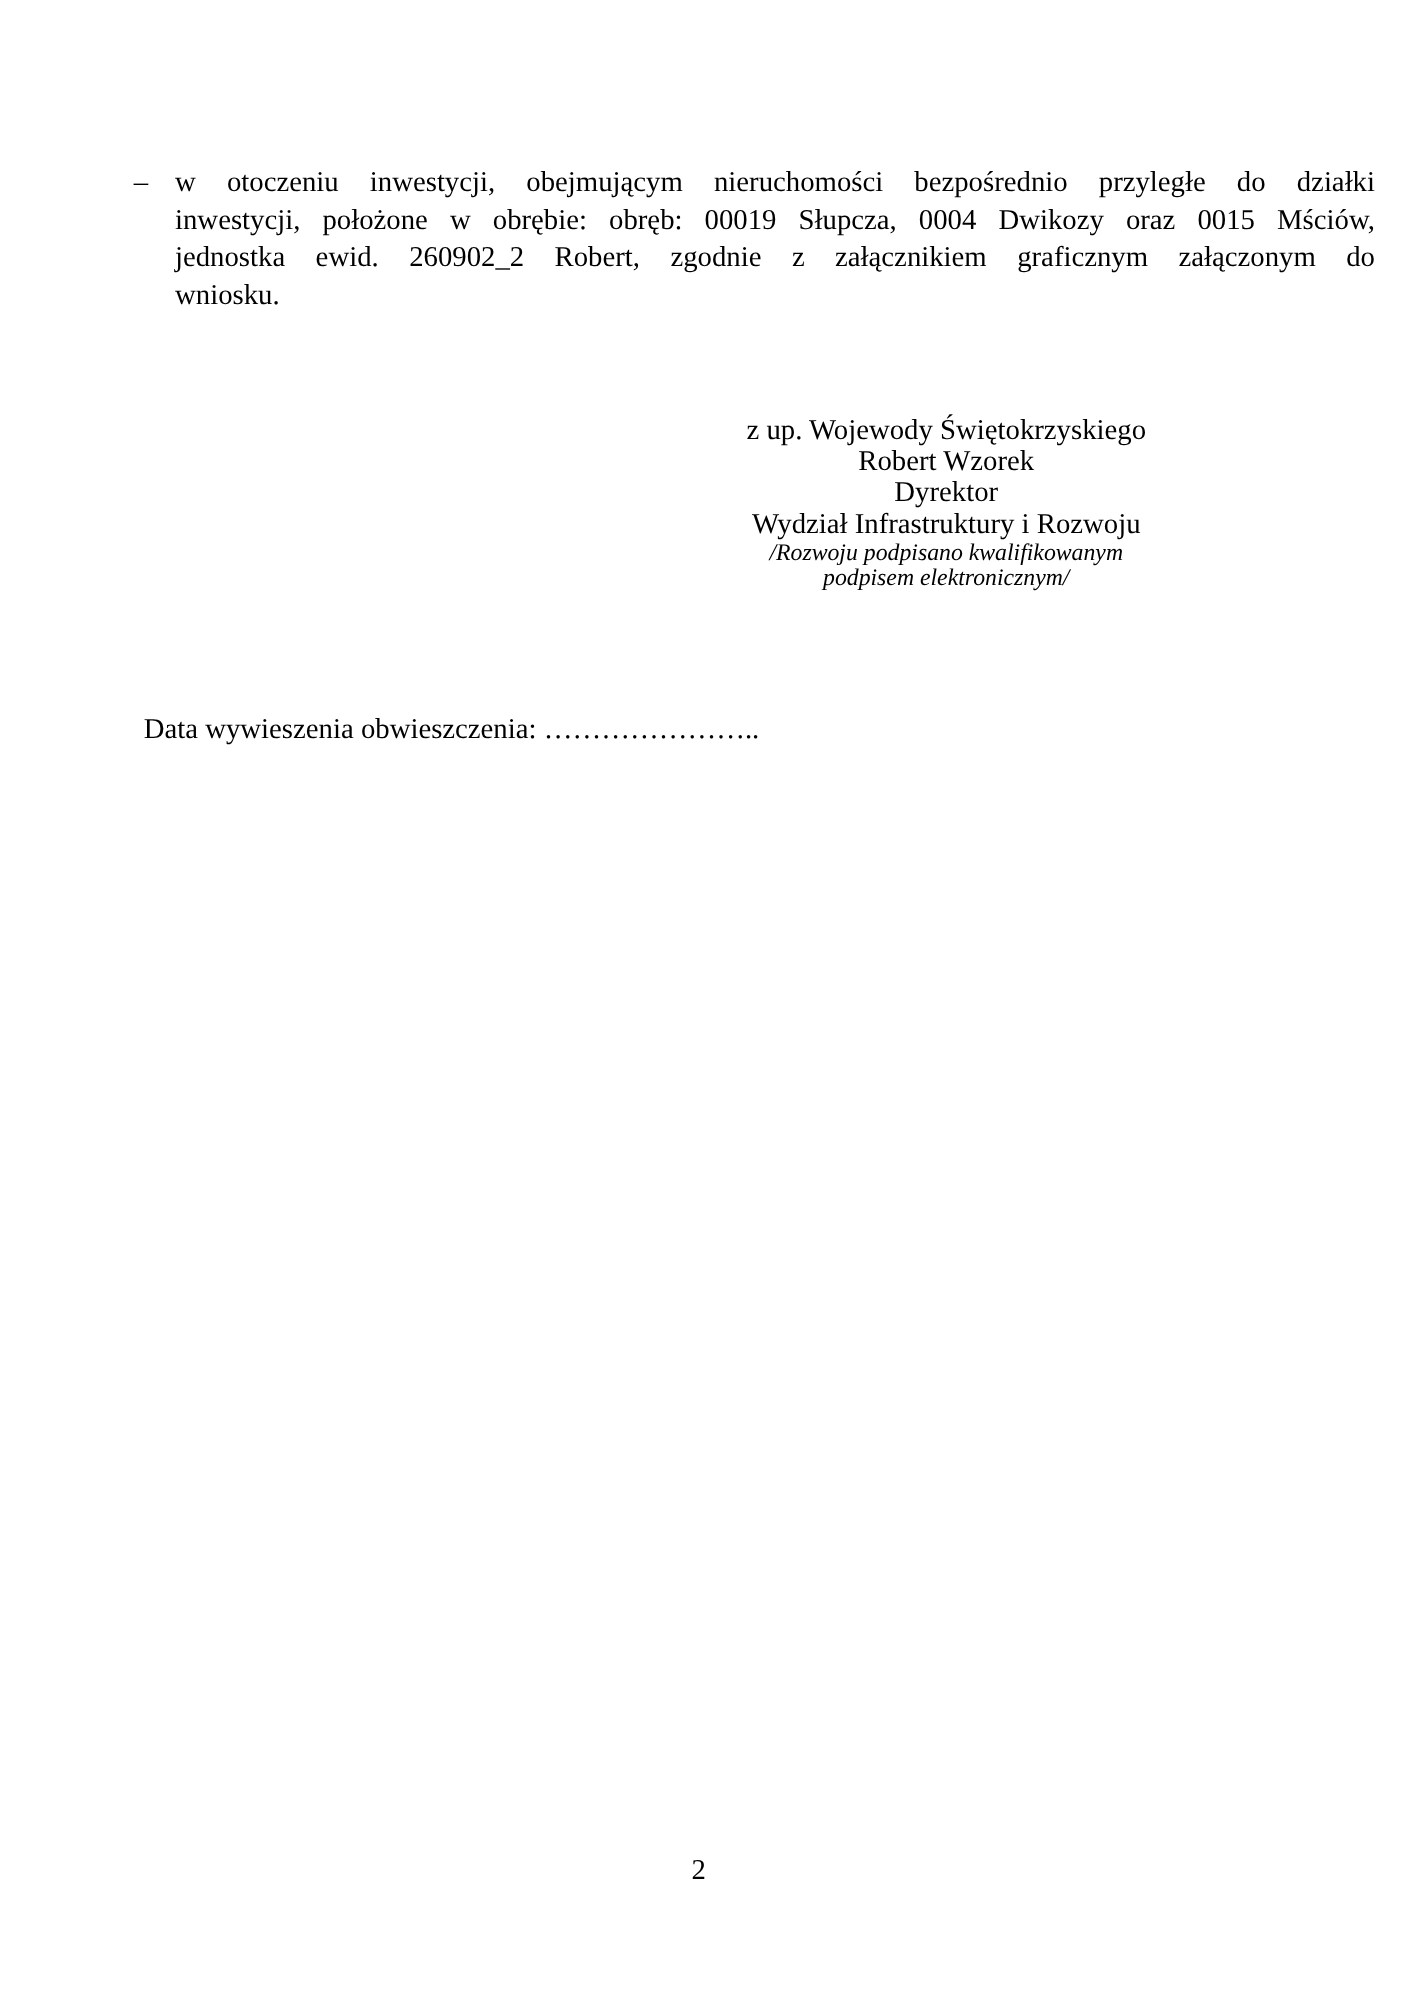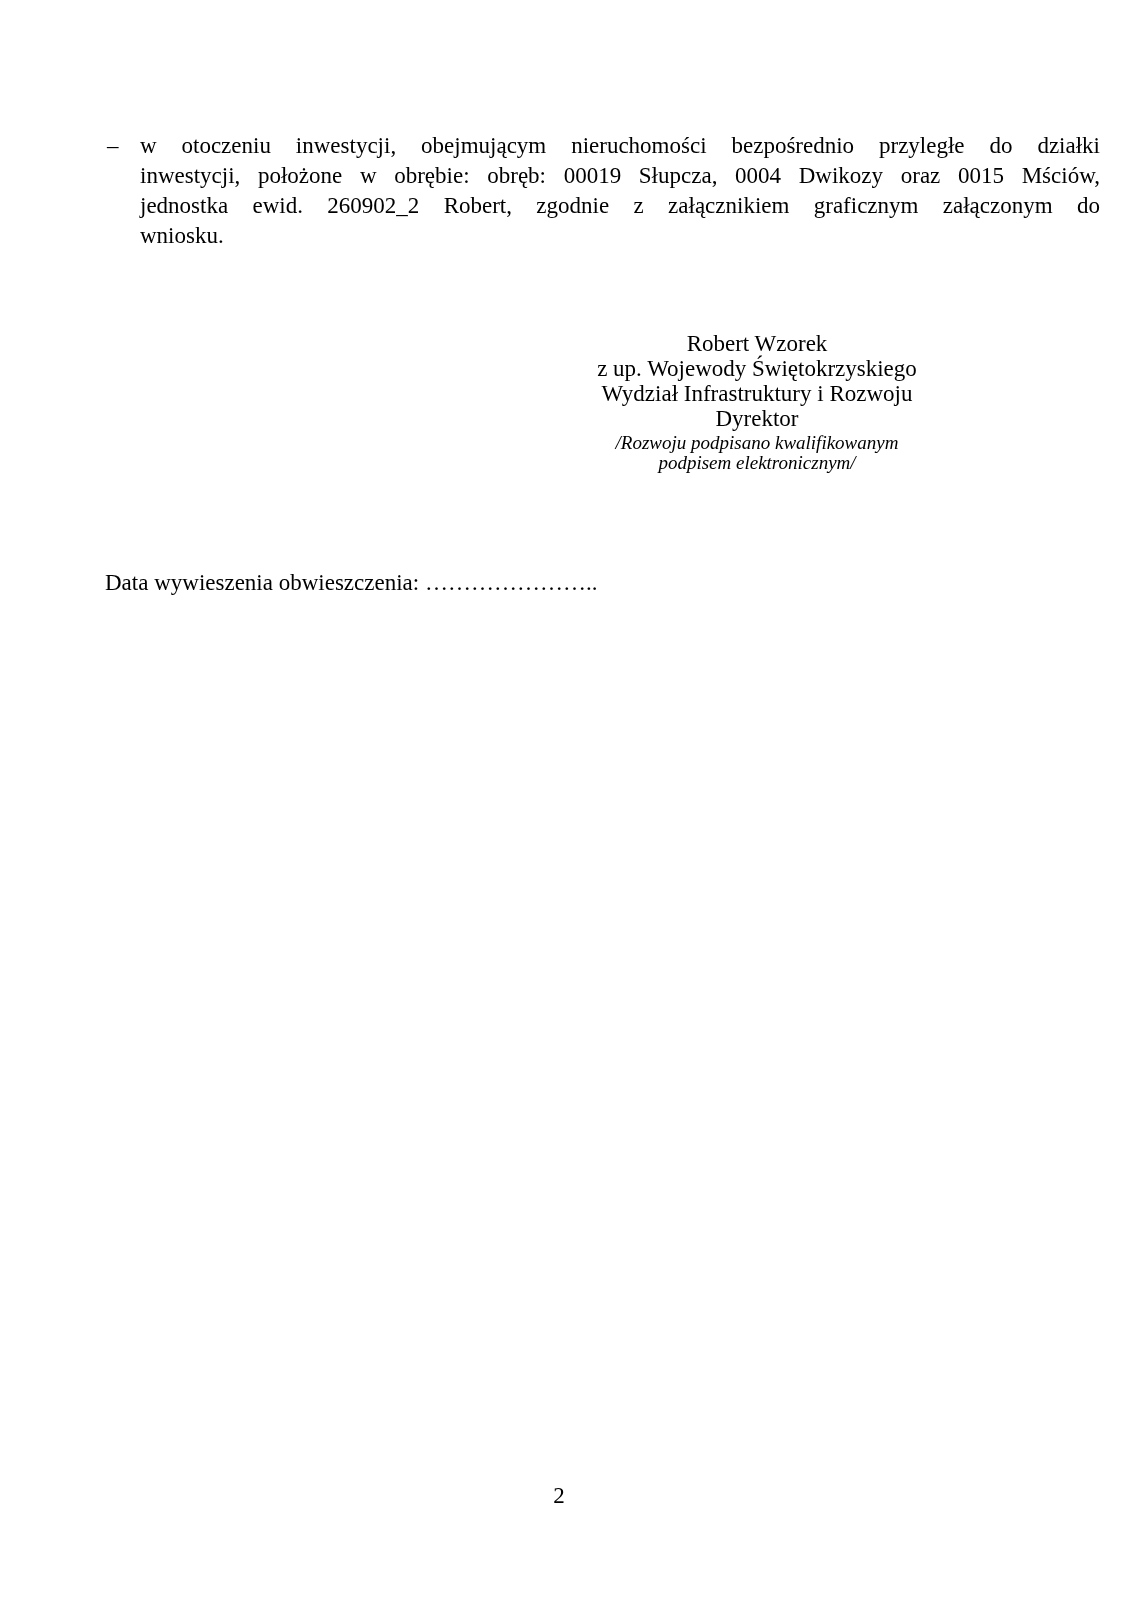--- a/index.html
+++ b/index.html
@@ -50,21 +50,21 @@
   }
   .sig-note {
     margin-top: 2px;
     font-style: italic;
     font-size: 19px;
     line-height: 20px;
   }
   .date-line {
     position: absolute;
     top: 568px;
-    left: 105px;
+    left: 115px;
     font-size: 23px;
     line-height: 30px;
     white-space: nowrap;
   }
   .page-number {
     position: absolute;
     top: 1481px;
     left: 0;
     width: 1118px;
     text-align: center;
@@ -81,24 +81,24 @@
     <div class="list-marker">–</div>
     <div class="para-lines">
       <div class="jline">w otoczeniu inwestycji, obejmującym nieruchomości bezpośrednio przyległe do działki</div>
       <div class="jline">inwestycji, położone w obrębie: obręb: 00019 Słupcza, 0004 Dwikozy oraz 0015 Mściów,</div>
       <div class="jline">jednostka ewid. 260902_2 Robert, zgodnie z załącznikiem graficznym załączonym do</div>
       <div class="jline last-line">wniosku.</div>
     </div>
   </div>
 
   <div class="signature">
+    <div class="sig-line">z up. Wojewody Świętokrzyskiego</div>
     <div class="sig-line">Robert Wzorek</div>
-    <div class="sig-line">z up. Wojewody Świętokrzyskiego</div>
+    <div class="sig-line">Dyrektor</div>
     <div class="sig-line">Wydział Infrastruktury i Rozwoju</div>
-    <div class="sig-line">Dyrektor</div>
     <div class="sig-note">
       <div>/Rozwoju podpisano kwalifikowanym</div>
       <div>podpisem elektronicznym/</div>
     </div>
   </div>
 
   <div class="date-line">
     <span>Data wywieszenia obwieszczenia:</span>
     <span>…………………..</span>
   </div>

